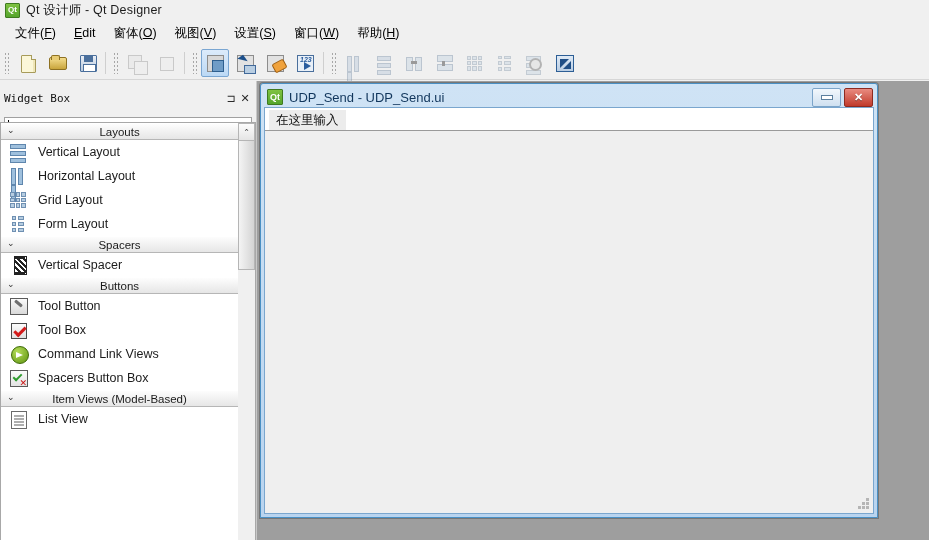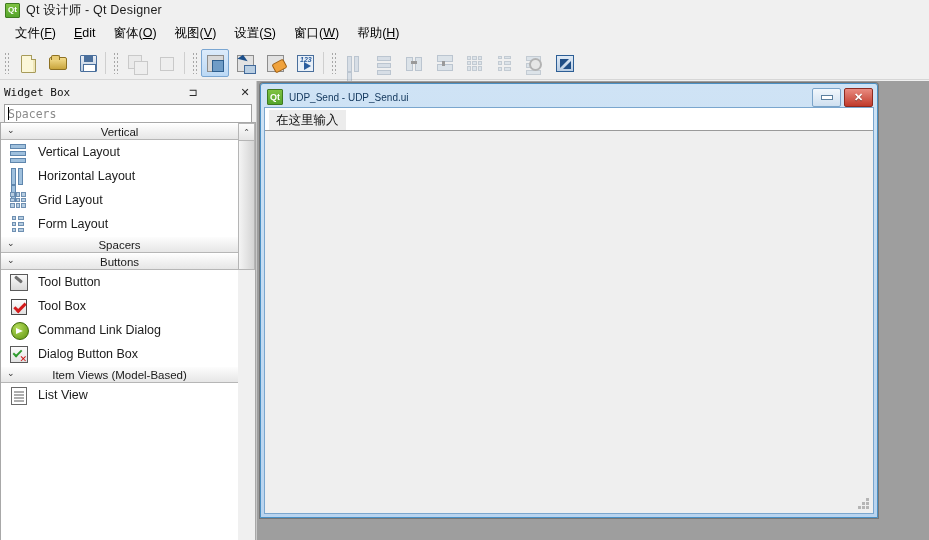--- a/index.html
+++ b/index.html
@@ -134,22 +134,22 @@
           width:0;height:0;border-left:9px solid #1f4e86;border-bottom:9px solid transparent;}
   .ic-adjust:before{content:"";position:absolute;right:2px;bottom:2px;
           width:0;height:0;border-right:8px solid #1f4e86;border-top:8px solid transparent;}
 
   
   .dock{
     position:absolute;left:0;top:81px;width:256px;height:459px;
     background:#f0f0f0;border-right:1px solid #c9c9c9;
   }
   .dock-title{
-    height:22px;display:flex;align-items:center;padding:0 4px;
-    font-family:"DejaVu Sans Mono","Liberation Mono",monospace;font-size:11px;color:#111;gap:38px;
+    height:35px;display:flex;align-items:center;padding:0 4px;
+    font-family:"DejaVu Sans Mono","Liberation Mono",monospace;font-size:11px;color:#111;
   }
   .dock-title .t{flex:1;}
   .dock-btn{width:14px;height:14px;display:flex;align-items:center;justify-content:center;
     font-size:11px;color:#2a2a2a;font-family:"Liberation Sans",sans-serif;}
   .filter{
     margin:1px 4px 3px 4px;height:18px;background:#fff;border:1px solid #a0a0a0;
     display:flex;align-items:center;padding-left:3px;
     font-family:"DejaVu Sans Mono","Liberation Mono",monospace;font-size:11.5px;color:#8a8a8a;
     position:relative;
   }
@@ -251,21 +251,21 @@
   }
   .mdi-title{
     height:22px;display:flex;align-items:center;padding:0 2px 0 4px;
   }
   .mdi-qt{
     width:14px;height:14px;border-radius:1px;
     background:linear-gradient(#7fc241,#55a52c);border:1px solid #3f7a20;
     color:#fff;font-size:9px;font-weight:bold;line-height:1;
     display:flex;align-items:center;justify-content:center;margin-right:6px;
   }
-  .mdi-titletext{flex:1;font-size:10px;color:#11365c;}
+  .mdi-titletext{flex:1;font-size:13px;color:#11365c;}
   .win-btn{
     width:27px;height:17px;margin-left:3px;border-radius:2px;
     display:flex;align-items:center;justify-content:center;
   }
   .win-min{background:linear-gradient(#f2f7fc,#cfe0f0);border:1px solid #7ba4c9;}
   .win-min i{display:block;width:10px;height:3px;background:#fff;border:1px solid #5c7f9e;}
   .win-close{background:linear-gradient(#e98b80,#c03a2b);border:1px solid #8d2a20;
     color:#fff;font-size:11px;font-weight:bold;font-family:"Liberation Sans",sans-serif;
     text-shadow:0 1px 0 rgba(0,0,0,.4);}
   .mdi-body{
@@ -446,21 +446,21 @@
     <div class="filter">
       <span class="caret"></span>
       <span>Spacers</span>
     </div>
 
     <div class="wb-wrap">
       <div class="wb-list">
 
         <div class="cat">
           <span class="chev">⌄</span>
-          <span>Vertical</span>
+          <span>Layouts</span>
         </div>
         <div class="item">
           <span class="glyph">
               <span class="g-vl">
                 <i></i>
                 <i></i>
                 <i></i>
               </span>
             </span>
           <span>Vertical Layout</span>
@@ -498,20 +498,26 @@
                 <i></i>
               </span>
             </span>
           <span>Form Layout</span>
         </div>
 
         <div class="cat">
           <span class="chev">⌄</span>
           <span>Spacers</span>
         </div>
+        <div class="item">
+          <span class="glyph">
+              <span class="g-vs"></span>
+            </span>
+          <span>Vertical Spacer</span>
+        </div>
 
         <div class="cat">
           <span class="chev">⌄</span>
           <span>Buttons</span>
         </div>
         <div class="item">
           <span class="glyph">
               <span class="g-tool"></span>
             </span>
           <span>Tool Button</span>
@@ -519,27 +525,27 @@
         <div class="item">
           <span class="glyph">
               <span class="g-check"></span>
             </span>
           <span>Tool Box</span>
         </div>
         <div class="item">
           <span class="glyph">
               <span class="g-cmd"></span>
             </span>
-          <span>Command Link Dialog</span>
+          <span>Command Link Views</span>
         </div>
         <div class="item">
           <span class="glyph">
               <span class="g-dlg"></span>
             </span>
-          <span>Dialog Button Box</span>
+          <span>Spacers Button Box</span>
         </div>
 
         <div class="cat">
           <span class="chev">⌄</span>
           <span>Item Views (Model-Based)</span>
         </div>
         <div class="item">
           <span class="glyph">
               <span class="g-list">
                 <i style="top:3px"></i>

